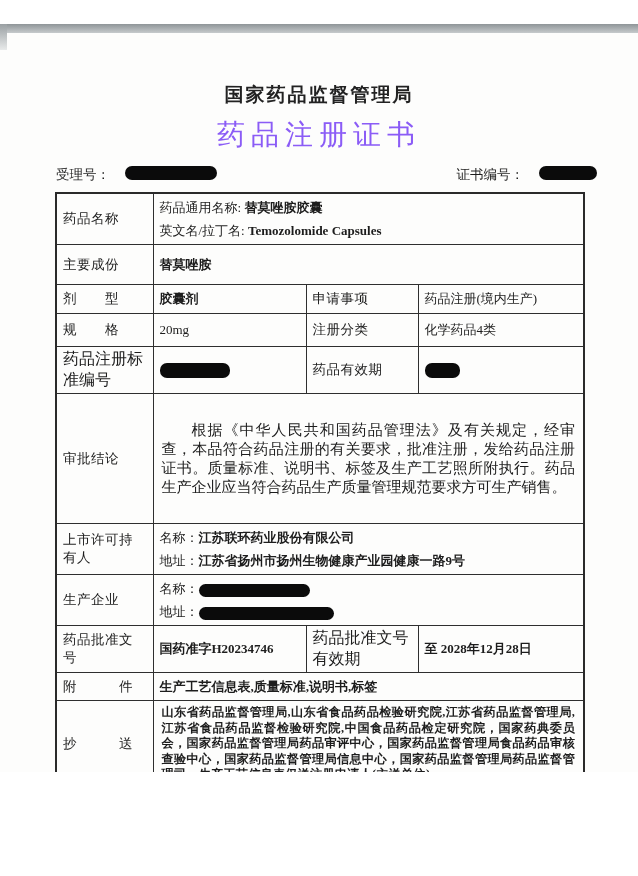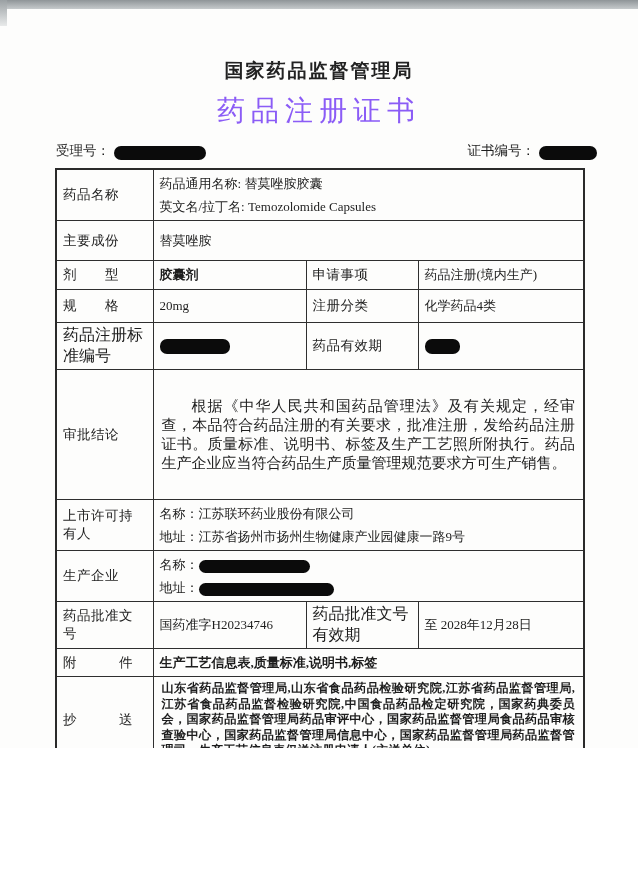--- a/index.html
+++ b/index.html
@@ -3,20 +3,21 @@
 <meta charset="utf-8">
 <style>
   html,body{margin:0;padding:0;background:#ffffff;}
   .page{
     position:relative;
     width:638px;height:748px;
     background:#fdfdfc;
     overflow:hidden;
     font-family:"Liberation Serif","DejaVu Serif",serif;
     color:#1d1d1d;
+    margin-top:24px;
   }
   .scan-strip{
     position:absolute;top:0;left:0;width:638px;height:9px;
     background:linear-gradient(#8f9598,#c6cacc);
   }
   .scan-corner{
     position:absolute;top:0;left:0;width:7px;height:26px;
     background:linear-gradient(#9aa0a3,#e8eaea);
   }
   .agency{
@@ -28,21 +29,21 @@
   .doc-title{
     position:absolute;top:92px;left:0;width:100%;
     text-align:center;
     font-size:28px;letter-spacing:6px;font-weight:500;color:#8b5cf6;
   }
   .meta{
     position:absolute;top:142px;left:56px;width:541px;
     display:flex;justify-content:space-between;align-items:center;
     font-size:13.5px;
   }
-  .meta-group{display:flex;align-items:flex-end;gap:4px;}
+  .meta-group{display:flex;align-items:flex-start;gap:15px;}
   .redact{display:inline-block;background:#0b0b0b;border-radius:7px;vertical-align:middle;}
   .r-accept{width:92px;height:14px;}
   .r-cert{width:58px;height:14px;}
   .r-std{width:70px;height:15px;}
   .r-valid{width:35px;height:15px;}
   .r-pack{width:90px;height:15px;}
   .r-mname{width:111px;height:13px;}
   .r-maddr{width:135px;height:13px;}
 
   table.cert{
@@ -58,21 +59,21 @@
     overflow:hidden;
   }
   td.lbl{
     font-weight:400;
     font-size:13.5px;
     letter-spacing:0.5px;
     padding:2px 2px;
   }
   td.lbl.tight{font-size:16px;letter-spacing:0;}
   td.val{padding-left:9px;}
-  .b{font-weight:400;}
+  .b{font-weight:700;}
   .sb{font-weight:600;}
   .line{line-height:23px;}
   .para{
     text-align:justify;
     line-height:19px;
     font-size:15px;
     text-indent:2em;
     margin:0;padding:2px 2px;
   }
   .para.small{

